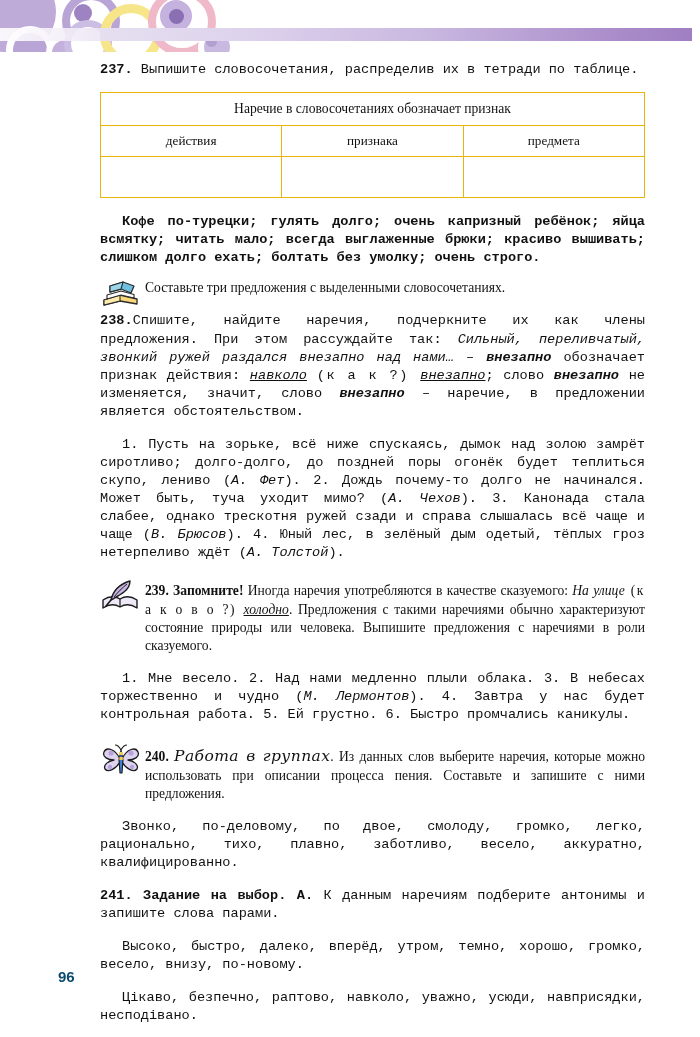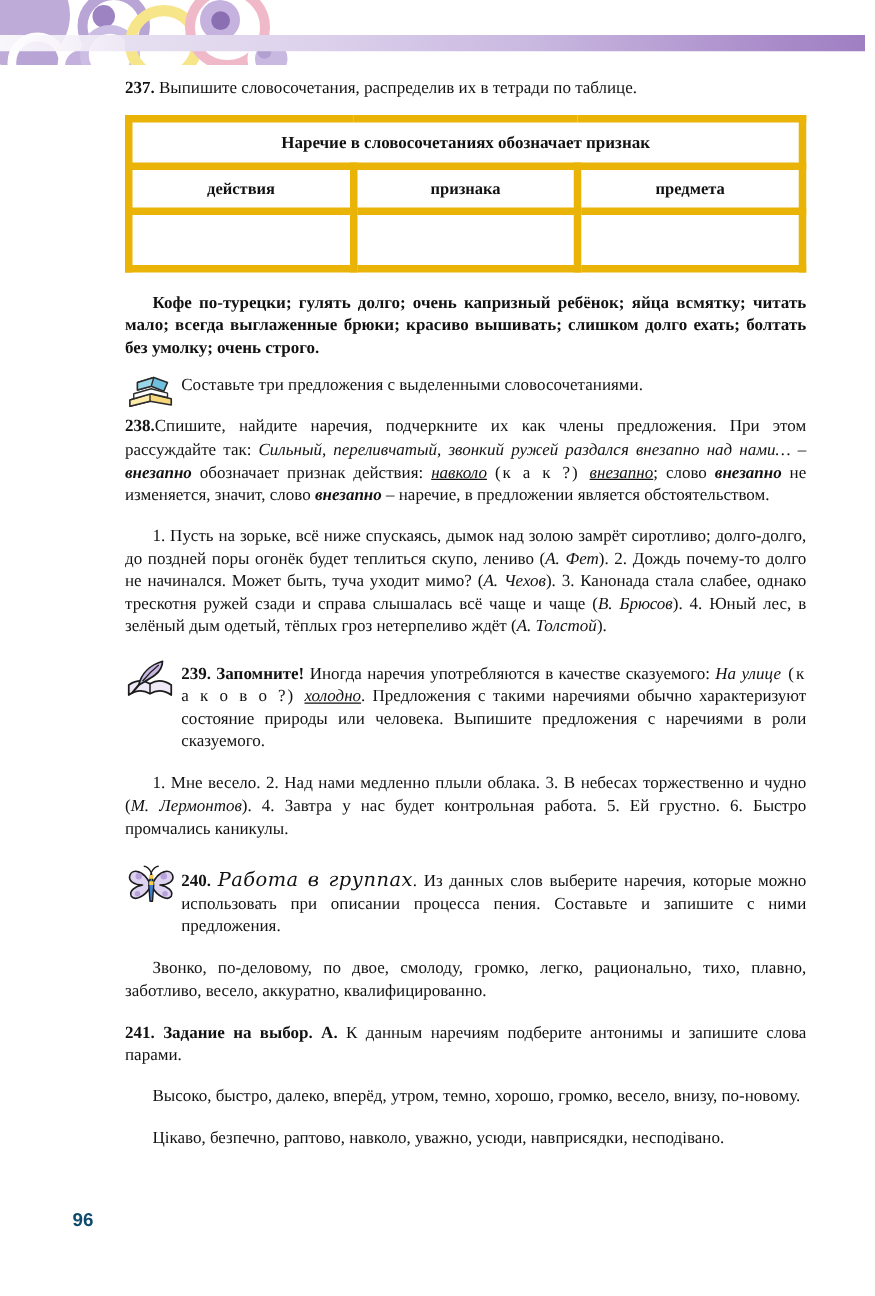--- a/index.html
+++ b/index.html
@@ -71,21 +71,21 @@
     width: 700px;
     padding: 0;
   }
   .content {
     margin: 0 55px 0 100px;
     font-size: 13.6px;
     line-height: 1.33;
     text-align: justify;
   }
 
-  p { margin: 0; }
+  p { margin: 0; font-family: Liberation Mono, monospace; }
 
   .para {
     margin-top: 9px;
     text-indent: 22px;
   }
   .para.noindent { text-indent: 0; }
   .gap-lg { margin-top: 15px; }
 
   b, .b { font-weight: bold; }
   i, .i { font-style: italic; }
@@ -96,25 +96,25 @@
 
   
   table.adv-table {
     width: 100%;
     border-collapse: collapse;
     margin-top: 13px;
     table-layout: fixed;
   }
   table.adv-table td,
   table.adv-table th {
-    border: 6px solid #eab308;
+    border: 1px solid #eab308;
     padding: 6px 4px;
     text-align: center;
     font-size: 13.2px;
-    font-weight: bold;
+    font-weight: normal;
     height: 18px;
   }
   table.adv-table th.title-cell { font-size: 13.6px; padding: 7px 4px; }
   table.adv-table td.empty-cell { height: 28px; }
   .col-a { width: 37%; }
   .col-b { width: 36%; }
   .col-c { width: 27%; }
 
   
   .icon-row {
@@ -210,21 +210,21 @@
 
           <path d="M4 24 L20 19 L37 23 L37 28 L20 25 L4 29 Z" fill="#f7d77a" stroke="#2b2b2b" stroke-width="1.3" stroke-linejoin="round"></path>
           <path d="M4 24 L20 19 L20 25 L4 29 Z" fill="#fdeaa8" stroke="#2b2b2b" stroke-width="1.1" stroke-linejoin="round"></path>
 
           <path d="M7 19 L21 15 L34 18.5 L34 22 L21 19 L7 23 Z" fill="#fdfdfd" stroke="#2b2b2b" stroke-width="1.1" stroke-linejoin="round"></path>
 
           <path d="M10 10 L23 6 L34 10 L31 17 L21 13 L10 16 Z" fill="#6fc0de" stroke="#2b2b2b" stroke-width="1.3" stroke-linejoin="round"></path>
           <path d="M10 10 L23 6 L21 13 L10 16 Z" fill="#9ad6ea" stroke="#2b2b2b" stroke-width="1.1" stroke-linejoin="round"></path>
         </svg>
       </span>
-      <span>Составьте три предложения с выделенными словосочетаниями.</span>
+      <span>Составьте три предложения с выделенными словосочетаниях.</span>
     </div>
 
     <p class="para noindent gap-lg">
       <span class="ex-num">238.</span><span>Спишите, найдите наречия, подчеркните их как члены предложения. При этом рассуждайте так: </span><i>Сильный, переливчатый, звонкий ружей раздался внезапно над нами…</i><span> – </span><b><i>внезапно</i></b><span> обозначает признак действия: </span><i class="u">навколо</i>
       <span class="sp">(к а к ?) </span><i class="u">внезапно</i><span>; слово </span><b><i>внезапно</i></b><span> не изменяется, значит, слово </span><b><i>внезапно</i></b><span> – наречие, в предложении является обстоятельством.</span>
     </p>
 
     <p class="para gap-lg">
       <span>1. Пусть на зорьке, всё ниже спускаясь, дымок над золою замрёт сиротливо; долго-долго, до поздней поры огонёк будет теплиться скупо, лениво (</span><i>А. Фет</i><span>). 2. Дождь почему-то долго не начинался. Может быть, туча уходит мимо? (</span><i>А. Чехов</i><span>). 3. Канонада стала слабее, однако трескотня ружей сзади и справа слышалась всё чаще и чаще (</span><i>В. Брюсов</i><span>). 4. Юный лес, в зелёный дым одетый, тёплых гроз нетерпеливо ждёт (</span><i>А. Толстой</i><span>).</span>
     </p>

